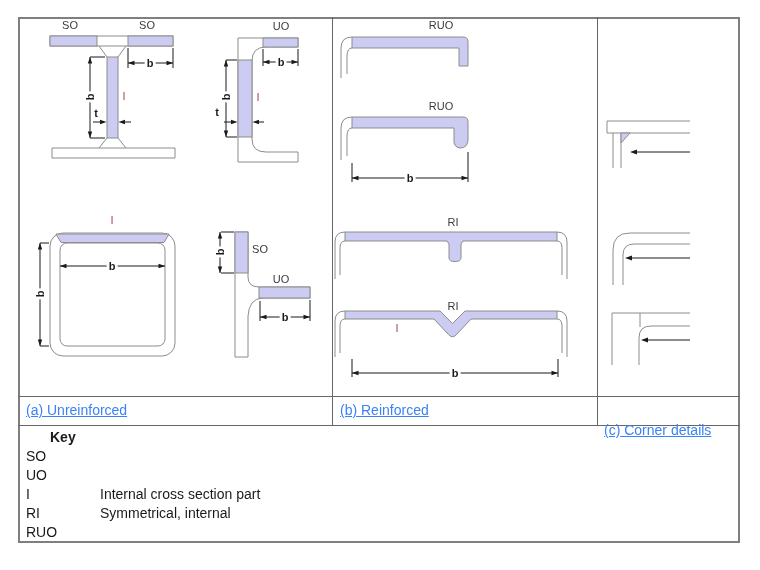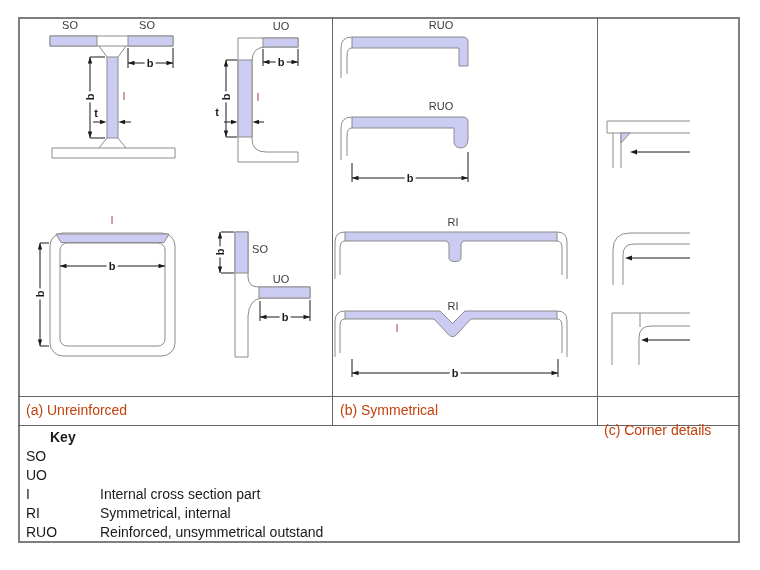--- a/index.html
+++ b/index.html
@@ -1,21 +1,21 @@
 <!DOCTYPE html>
 <html style="--shaded: #ccccf2; --outline: #8c8c8c; --dim: #1a1a1a; --intlbl: #9c4a58; --frame: #7f7f7f; --innerline: #666666;"><head>
 <meta charset="utf-8">
 <style>
   html,body{margin:0;padding:0;background:#fff;}
   body{width:760px;height:570px;position:relative;font-family:"Liberation Sans",sans-serif;overflow:hidden;}
   .frame{position:absolute;left:18px;top:17px;width:722px;height:526px;border:2px solid var(--frame);box-sizing:border-box;background:#fff;}
   .vline,.hline{position:absolute;background:var(--innerline);}
   .vline{width:1px;}
   .hline{height:1px;}
-  .caption{position:absolute;font-size:14px;color:#c2410c;white-space:nowrap;}
+  .caption{position:absolute;font-size:14px;color:#3b82f6;white-space:nowrap;text-decoration:underline;}
   .keyblock{position:absolute;left:26px;top:429px;font-size:14px;color:#1a1a1a;}
   .keytitle{font-weight:bold;height:19px;padding-left:24px;}
   .keyrow{display:flex;height:19px;}
   .keyrow .abbr{width:74px;}
   svg{position:absolute;left:0;top:0;}
   .out{fill:none;stroke:var(--outline);stroke-width:1;}
   .sh{fill:var(--shaded);stroke:var(--outline);stroke-width:1;}
   .dm{fill:none;stroke:var(--dim);stroke-width:1;}
   .ah{fill:var(--dim);stroke:none;}
   .lbl{position:absolute;font-size:11px;line-height:12px;white-space:nowrap;transform:translate(-50%,-50%);}
@@ -164,36 +164,35 @@
 
 <span class="lbl sec" style="left:441px;top:25px;">RUO</span>
 <span class="lbl sec" style="left:441px;top:106px;">RUO</span>
 <span class="lbl dimlbl" style="left:410px;top:178px;">b</span>
 <span class="lbl sec" style="left:453px;top:222px;">RI</span>
 <span class="lbl sec" style="left:453px;top:306px;">RI</span>
 <span class="lbl red" style="left:397px;top:328px;">I</span>
 <span class="lbl dimlbl" style="left:455px;top:373px;">b</span>
 
 <div class="caption" style="left:26px;top:402px;">(a) Unreinforced</div>
-<div class="caption" style="left:340px;top:402px;">(b) Symmetrical</div>
+<div class="caption" style="left:340px;top:402px;">(b) Reinforced</div>
 <div class="caption" style="left:604px;top:422px;">(c) Corner details</div>
 
 <div class="keyblock">
   <div class="keytitle">Key</div>
   <div class="keyrow">
     <span class="abbr">SO</span>
   </div>
   <div class="keyrow">
     <span class="abbr">UO</span>
   </div>
   <div class="keyrow">
     <span class="abbr">I</span>
     <span class="desc">Internal cross section part</span>
   </div>
   <div class="keyrow">
     <span class="abbr">RI</span>
     <span class="desc">Symmetrical, internal</span>
   </div>
   <div class="keyrow">
     <span class="abbr">RUO</span>
-    <span class="desc">Reinforced, unsymmetrical outstand</span>
   </div>
 </div>
 
 </body></html>

